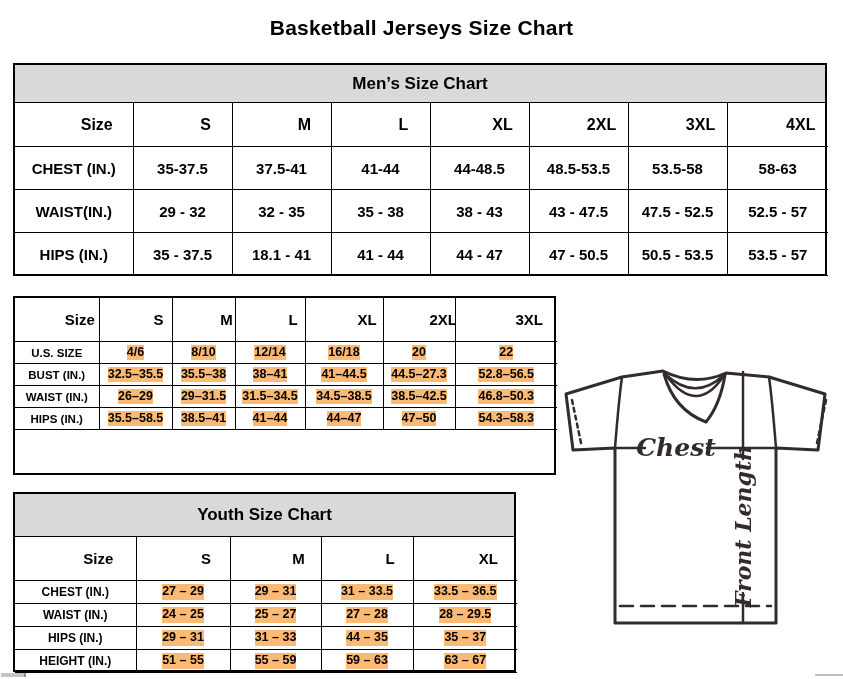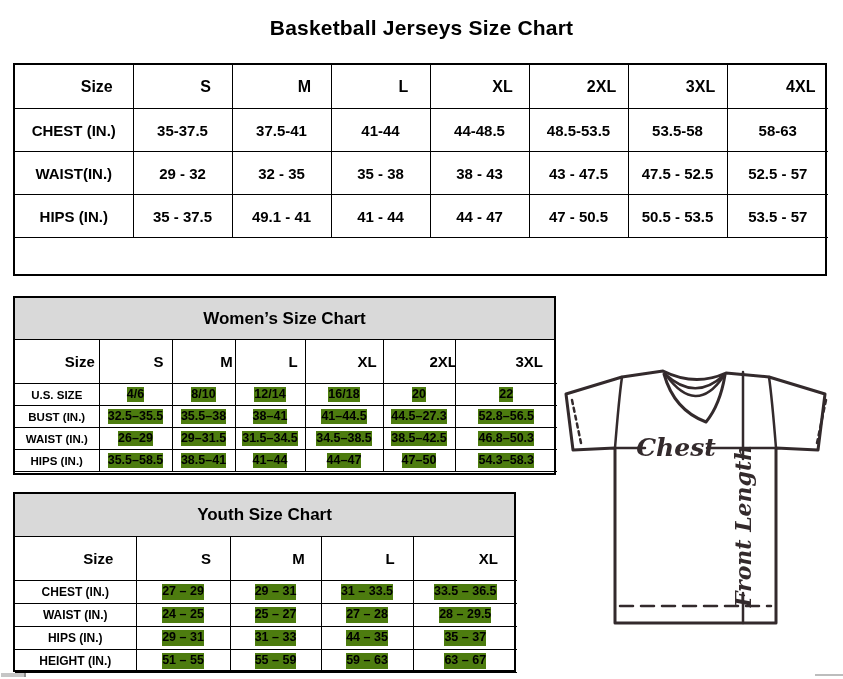--- a/index.html
+++ b/index.html
@@ -34,35 +34,36 @@
   td:first-child{border-left:none;}
   td:last-child{border-right:none;}
   .mens .size-row td{height:43px;font-size:16px;}
   .mens .data-row td{height:42px;font-size:15px;}
   .womens .size-row td{height:43px;font-size:15px;}
   .womens .data-row td{height:21px;font-size:12.5px;}
   .womens .data-row td.rowlabel{font-size:11.5px;}
   .youth .size-row td{height:43px;font-size:15px;}
   .youth .data-row td{height:22px;font-size:12.5px;}
   .youth .data-row td.rowlabel{font-size:12px;}
-  .hl{background:#4d7c0f;padding:1px 0;display:inline-block;line-height:1.1;}
+  .hl{background:#fdba74;padding:1px 0;display:inline-block;line-height:1.1;}
   #jersey{position:absolute;left:556px;top:360px;width:287px;height:290px;}
   .jersey-label{
     font-family:"DejaVu Serif",serif;font-style:italic;font-weight:bold;fill:#332a2c;
   }
   .scroll-frag{position:absolute;background:#c6c6c6;}
   #scroll-frag-left{left:1px;top:673px;width:23px;height:4px;border-right:2px solid #8f8f8f;}
   #scroll-frag-right{left:815px;top:674px;width:28px;height:2px;background:#bdbdbd;}
 </style>
 </head>
 <body>
 
 <div class="page-title">Basketball Jerseys Size Chart</div>
 
 <div id="mens-chart" class="chart mens">
+  <div class="chart-title">Men’s Size Chart</div>
   <table>
       <colgroup>
         <col style="width: 118px;">
         <col style="width: 99px;">
         <col style="width: 99px;">
         <col style="width: 99px;">
         <col style="width: 99px;">
         <col style="width: 99px;">
         <col style="width: 99px;">
         <col style="width: 101px;">
@@ -94,33 +95,32 @@
           <td>32 - 35</td>
           <td>35 - 38</td>
           <td>38 - 43</td>
           <td>43 - 47.5</td>
           <td>47.5 - 52.5</td>
           <td>52.5 - 57</td>
         </tr>
         <tr class="data-row">
           <td class="rowlabel">HIPS (IN.)</td>
           <td>35 - 37.5</td>
-          <td>49.1 - 41</td>
+          <td>18.1 - 41</td>
           <td>41 - 44</td>
           <td>44 - 47</td>
           <td>47 - 50.5</td>
           <td>50.5 - 53.5</td>
           <td>53.5 - 57</td>
         </tr>
       </tbody>
     </table>
 </div>
 
 <div id="womens-chart" class="chart womens">
-  <div class="chart-title">Women’s Size Chart</div>
   <table>
       <colgroup>
         <col style="width: 84px;">
         <col style="width: 73px;">
         <col style="width: 63px;">
         <col style="width: 70px;">
         <col style="width: 78px;">
         <col style="width: 72px;">
         <col style="width: 102px;">
       </colgroup>

